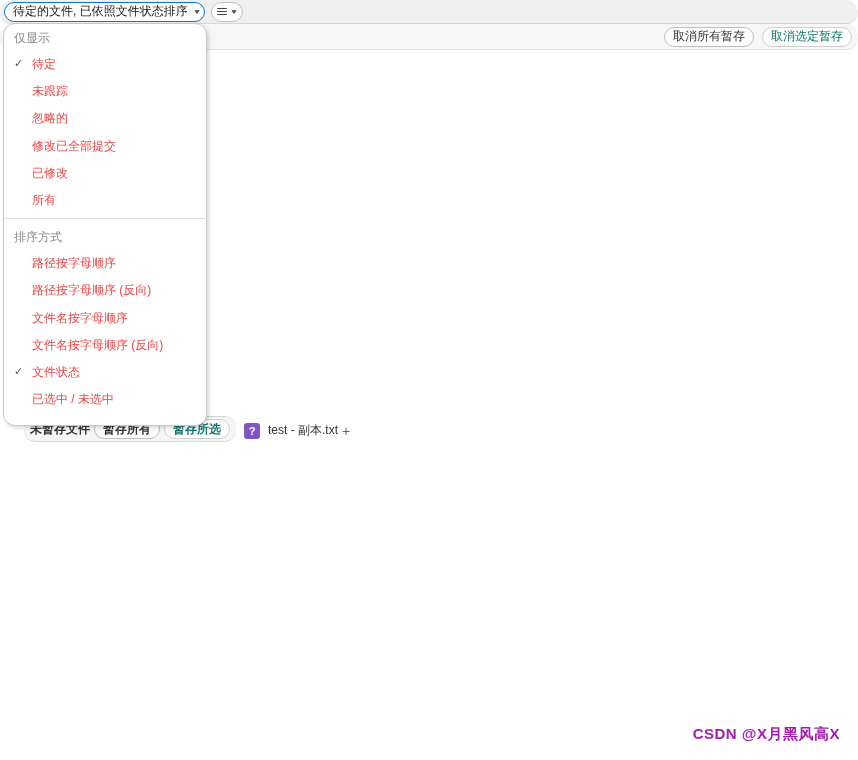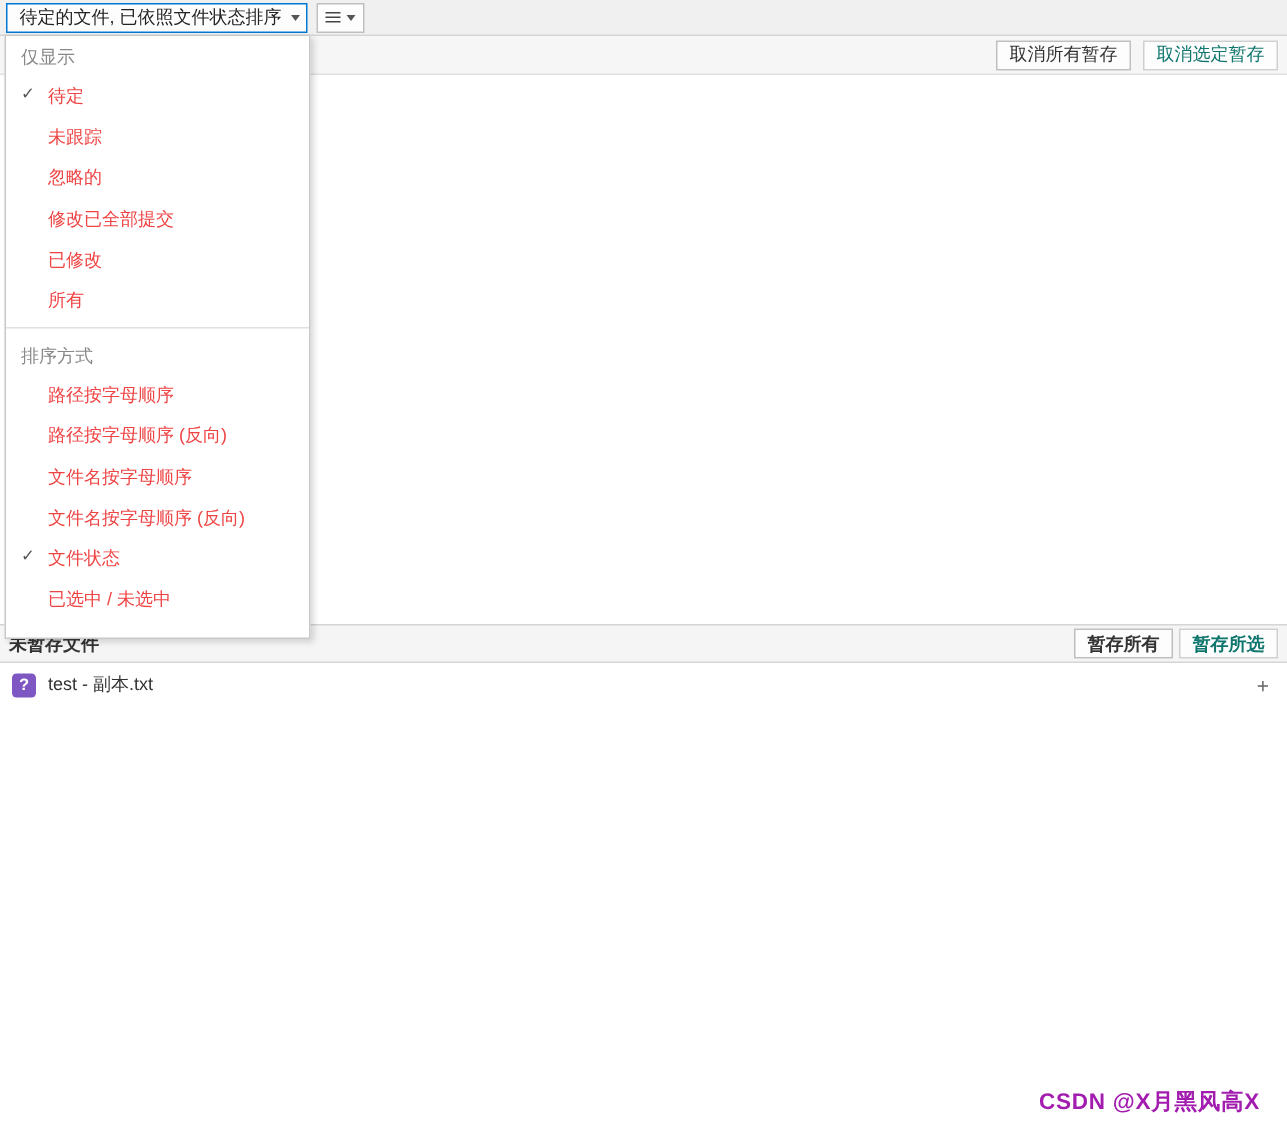--- a/index.html
+++ b/index.html
@@ -1,15 +1,15 @@
 <!DOCTYPE html>
 <html><head>
   <meta charset="utf-8">
   <style>
-    * { margin: 0; padding: 0; box-sizing: border-box; }
+    * { margin: 0; padding: 0; box-sizing: border-box; border-radius: 12px; }
     body {
       font-family: "Microsoft YaHei", "PingFang SC", sans-serif;
       font-size: 12px;
       background: #fff;
       width: 858px;
       height: 760px;
       position: relative;
       overflow: hidden;
     }
     .toolbar {
@@ -169,22 +169,23 @@
       width: 16px; height: 16px;
       color: #666;
       font-size: 14px;
       display: flex;
       align-items: center;
       justify-content: center;
       cursor: pointer;
     }
     .unstaged-section {
       display: flex;
-      flex-direction: column;
+      flex-direction: row;
       flex: 1;
+      padding-left: 24px;
     }
     .watermark {
       position: absolute;
       right: 18px;
       bottom: 16px;
       color: #a21caf;
       font-size: 15px;
       font-weight: 700;
       letter-spacing: 0.5px;
     }

